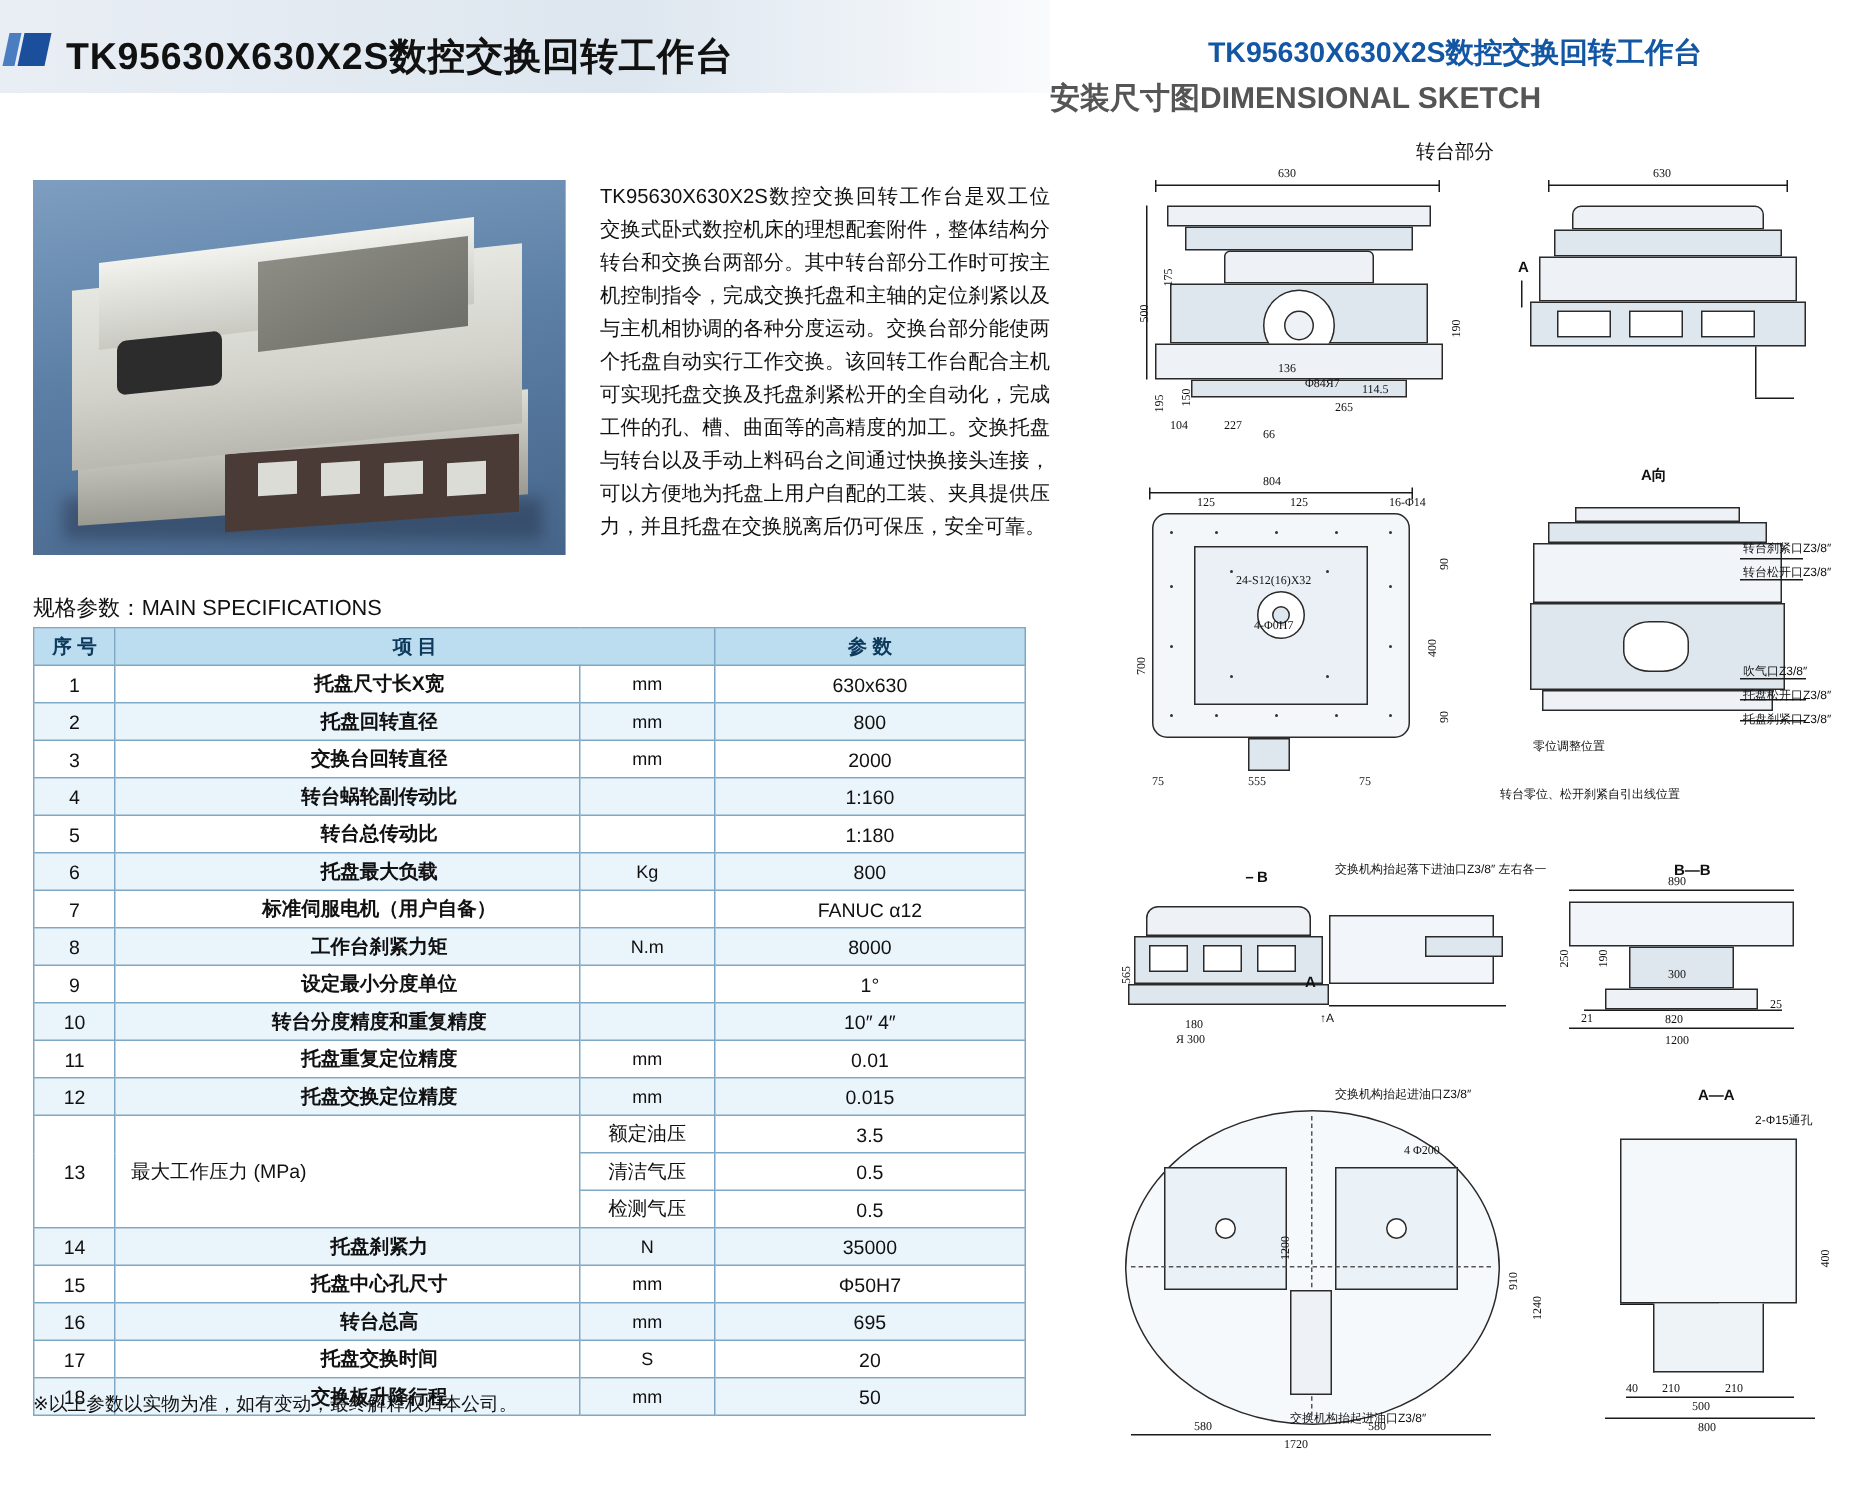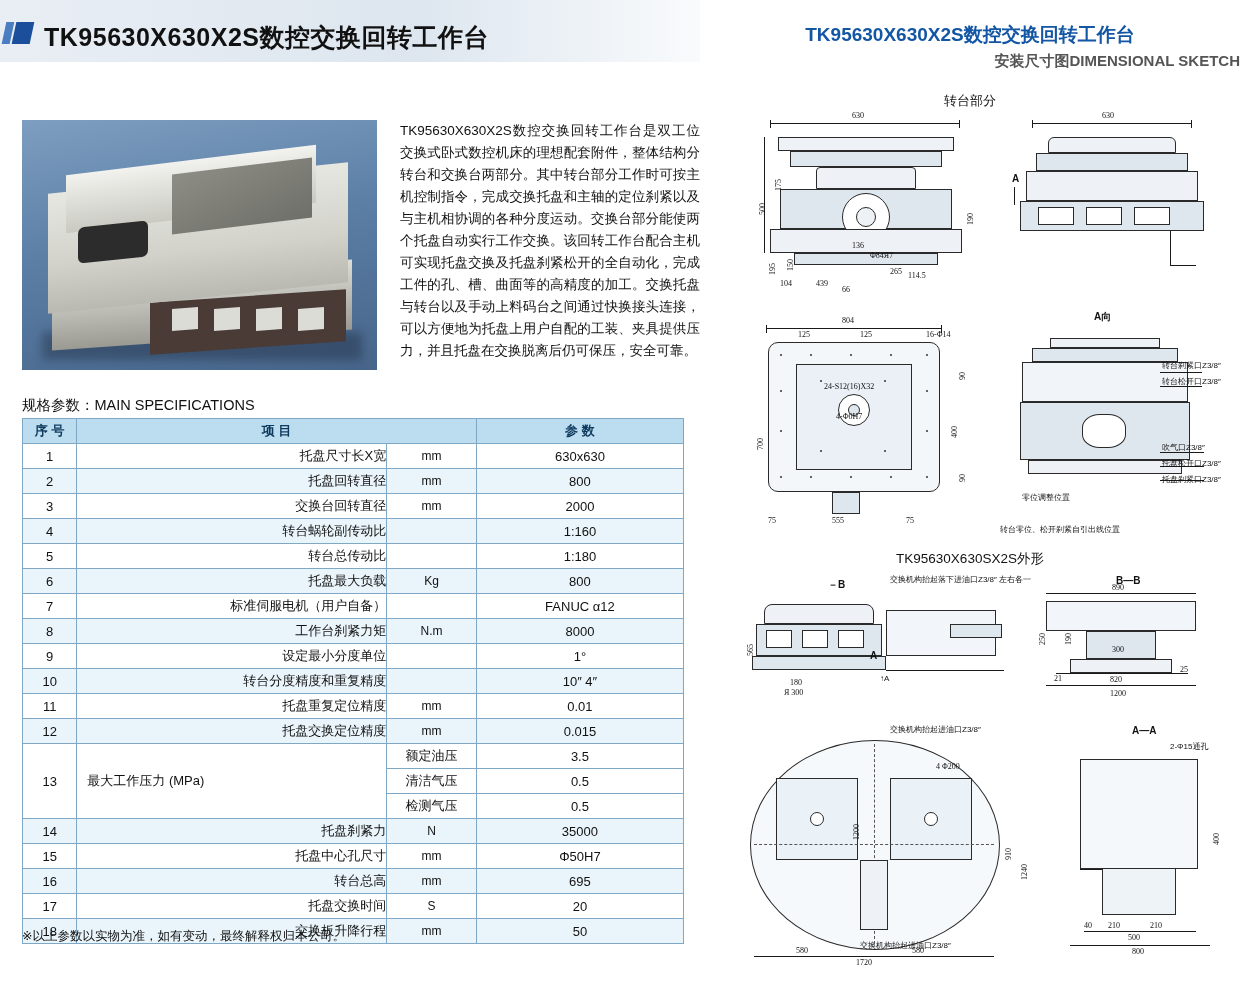--- a/index.html
+++ b/index.html
@@ -92,43 +92,43 @@
     position:absolute;left:22px;top:418px;width:662px;
     border-collapse:collapse;font-size:13px;
   }
   .spec-table th,.spec-table td{
     border:1px solid #7fa8c6;padding:0;height:24px;color:#111;
   }
   .spec-table thead th{
     background:#bcdcf0;font-weight:bold;font-size:13px;color:#0d3a5c;
   }
   .col-no{width:36px;text-align:center;}
-  .col-item{text-align:right;padding-left:42px !important;}
+  .col-item{text-align:center;padding-left:42px !important;font-weight:bold;}
   .col-unit{width:60px;text-align:center;font-size:12px;}
   .col-val{width:140px;text-align:center;}
   .row-alt{background:#eaf4fb;}
   .row-white{background:#ffffff;}
   .sub-label{text-align:center;padding:0 6px !important;}
   .merge-item{text-align:left;padding-left:10px !important;}
   .note{
     position:absolute;left:22px;top:928px;font-size:12.5px;color:#111;
   }
 
   
   .right{
     position:absolute;left:700px;top:0;width:540px;height:990px;
     background:#ffffff;
   }
   .r-title{
     position:absolute;left:0;top:22px;width:540px;text-align:center;
     font-size:19px;font-weight:bold;color:#1356a3;
   }
   .r-sub{
-    position:absolute;left:0;top:52px;width:540px;text-align:right;
-    font-size:15px;font-weight:bold;color:#555;
+    position:absolute;left:0;top:52px;width:540px;text-align:left;
+    font-size:20px;font-weight:bold;color:#555;
   }
   .r-sec1{
     position:absolute;left:0;top:92px;width:540px;text-align:center;
     font-size:13px;color:#111;
   }
   .r-sec2{
     position:absolute;left:0;top:550px;width:540px;text-align:center;
     font-size:13.5px;color:#111;
   }
 
@@ -304,21 +304,20 @@
       </tr>
     </tbody>
   </table>
 
   <div class="note">※以上参数以实物为准，如有变动，最终解释权归本公司。</div>
 
   <div class="right">
     <div class="r-title">TK95630X630X2S数控交换回转工作台</div>
     <div class="r-sub">安装尺寸图DIMENSIONAL SKETCH</div>
     <div class="r-sec1">转台部分</div>
-    <div class="r-sec2">TK95630X630SX2S外形</div>
 
     <div class="dw" style="left:60px;top:115px;width:230px;height:190px;">
       <div class="dwline" style="left:10px;top:8px;width:190px;height:1px;"></div>
       <div class="dwline" style="left:10px;top:5px;width:1px;height:8px;"></div>
       <div class="dwline" style="left:199px;top:5px;width:1px;height:8px;"></div>
       <div class="dimtxt" style="left:92px;top:-4px;">630</div>
 
       <div class="blk" style="left:18px;top:22px;width:176px;height:14px;"></div>
       <div class="blk2" style="left:30px;top:36px;width:152px;height:16px;"></div>
       <div class="blk" style="left:56px;top:52px;width:100px;height:22px;border-radius:4px 4px 0 0;"></div>
@@ -329,25 +328,25 @@
       <div class="blk2" style="left:34px;top:138px;width:144px;height:12px;"></div>
 
       <div class="dwline" style="left:4px;top:22px;width:1px;height:116px;"></div>
       <div class="dimtxt v" style="left:-2px;top:100px;">500</div>
       <div class="dimtxt v" style="left:14px;top:76px;">175</div>
       <div class="dimtxt v" style="left:8px;top:160px;">195</div>
       <div class="dimtxt v" style="left:26px;top:156px;">150</div>
       <div class="dimtxt v" style="left:206px;top:110px;">190</div>
 
       <div class="dimtxt" style="left:20px;top:164px;">104</div>
-      <div class="dimtxt" style="left:56px;top:164px;">439</div>
+      <div class="dimtxt" style="left:56px;top:164px;">227</div>
       <div class="dimtxt" style="left:130px;top:152px;">265</div>
       <div class="dimtxt" style="left:92px;top:126px;">136</div>
       <div class="dimtxt" style="left:82px;top:170px;">66</div>
-      <div class="dimtxt" style="left:148px;top:156px;">114.5</div>
+      <div class="dimtxt" style="left:148px;top:140px;">114.5</div>
       <div class="dimtxt" style="left:110px;top:136px;">Φ84Я7</div>
     </div>
 
     <div class="dw" style="left:320px;top:115px;width:200px;height:190px;">
       <div class="dwline" style="left:12px;top:8px;width:160px;height:1px;"></div>
       <div class="dwline" style="left:12px;top:5px;width:1px;height:8px;"></div>
       <div class="dwline" style="left:171px;top:5px;width:1px;height:8px;"></div>
       <div class="dimtxt" style="left:82px;top:-4px;">630</div>
 
       <div class="blk" style="left:28px;top:22px;width:128px;height:16px;border-radius:6px 6px 0 0;"></div>

